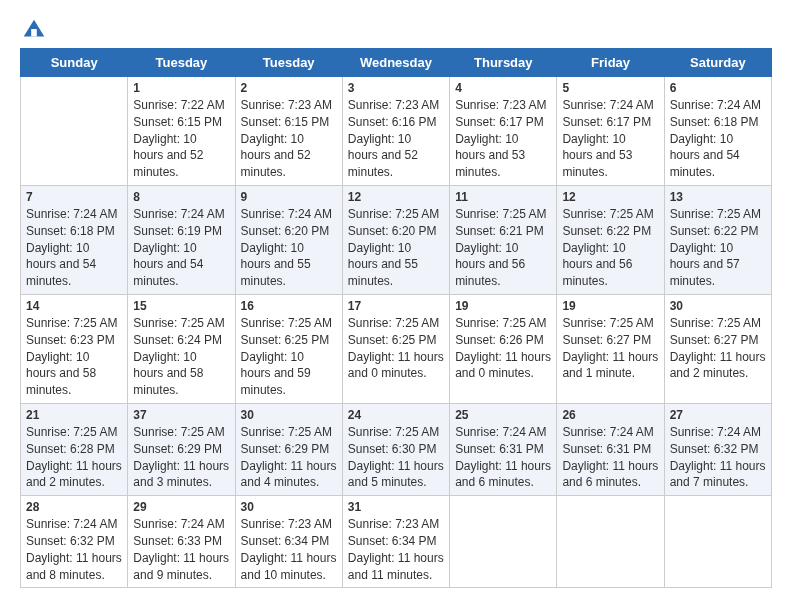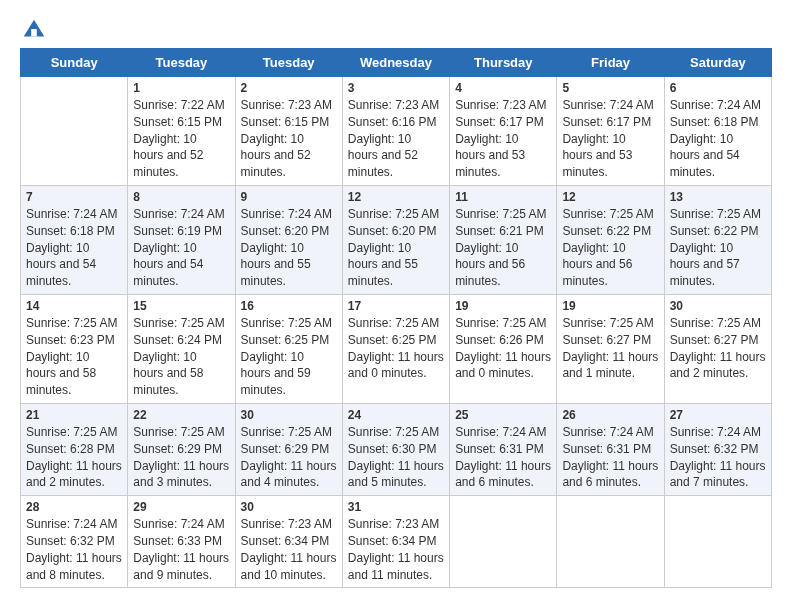--- a/index.html
+++ b/index.html
@@ -217,21 +217,21 @@
           <span class="day-num">30</span>
           <div class="day-info">Sunrise: 7:25 AM<br>Sunset: 6:27 PM<br>Daylight: 11 hours and 2 minutes.</div>
         </td>
       </tr>
       <tr>
         <td>
           <span class="day-num">21</span>
           <div class="day-info">Sunrise: 7:25 AM<br>Sunset: 6:28 PM<br>Daylight: 11 hours and 2 minutes.</div>
         </td>
         <td>
-          <span class="day-num">22</span>
+          <span class="day-num">37</span>
           <div class="day-info">Sunrise: 7:25 AM<br>Sunset: 6:29 PM<br>Daylight: 11 hours and 3 minutes.</div>
         </td>
         <td>
           <span class="day-num">30</span>
           <div class="day-info">Sunrise: 7:25 AM<br>Sunset: 6:29 PM<br>Daylight: 11 hours and 4 minutes.</div>
         </td>
         <td>
           <span class="day-num">24</span>
           <div class="day-info">Sunrise: 7:25 AM<br>Sunset: 6:30 PM<br>Daylight: 11 hours and 5 minutes.</div>
         </td>

